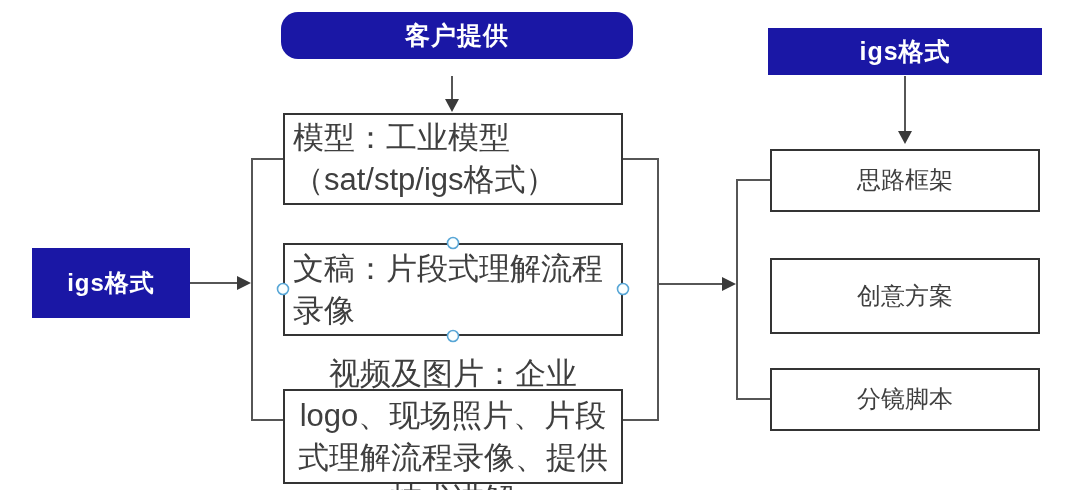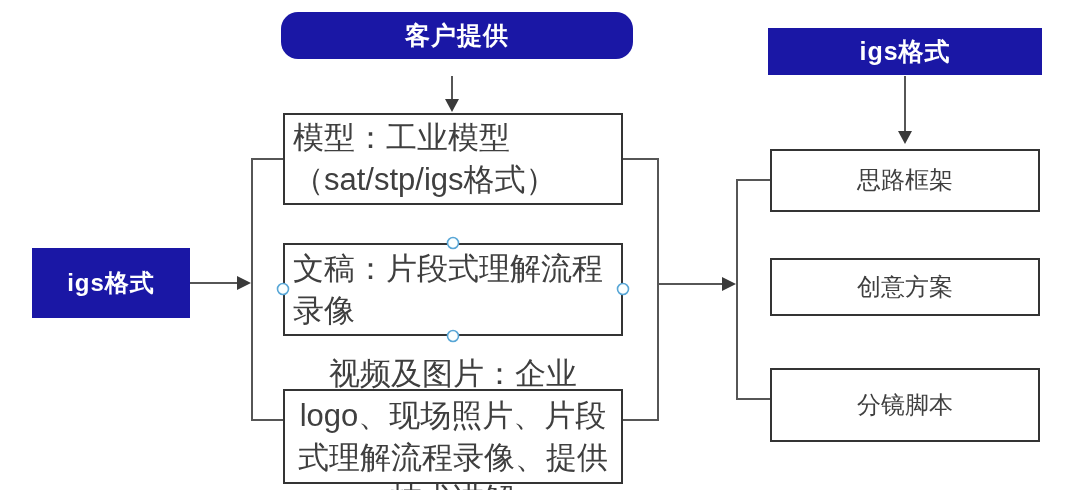--- a/index.html
+++ b/index.html
@@ -49,22 +49,22 @@
   <div class="prep">igs格式</div>
 
   <div class="hdr" style="left:281px;top:12px;width:352px;height:47px;border-radius:17px;">客户提供</div>
   <div class="hdr" style="left:768px;top:28px;width:274px;height:47px;">igs格式</div>
 
   <div class="node textleft" style="left:283px;top:113px;width:340px;height:92px;">模型：工业模型（sat/stp/igs格式）</div>
   <div class="node textleft" style="left:283px;top:243px;width:340px;height:93px;">文稿：片段式理解流程录像</div>
   <div class="node textleft" style="left:283px;top:389px;width:340px;height:95px;text-align:center;">视频及图片：企业logo、现场照片、片段式理解流程录像、提供技术讲解</div>
 
   <div class="node textcenter" style="left:770px;top:149px;width:270px;height:63px;">思路框架</div>
-  <div class="node textcenter" style="left:770px;top:258px;width:270px;height:58px;">创意方案</div>
-  <div class="node textcenter" style="left:770px;top:368px;width:270px;height:74px;">分镜脚本</div>
+  <div class="node textcenter" style="left:770px;top:258px;width:270px;height:76px;">创意方案</div>
+  <div class="node textcenter" style="left:770px;top:368px;width:270px;height:63px;">分镜脚本</div>
 
   <svg class="overlay" viewBox="0 0 1080 490">
 
     <line x1="190" y1="283" x2="239" y2="283"></line>
     <polygon points="251,283 237,276 237,290"></polygon>
 
     <path d="M283,159 H252 V420 H283"></path>
 
     <line x1="452" y1="76" x2="452" y2="101"></line>
     <polygon points="452,112 445,99 459,99"></polygon>

